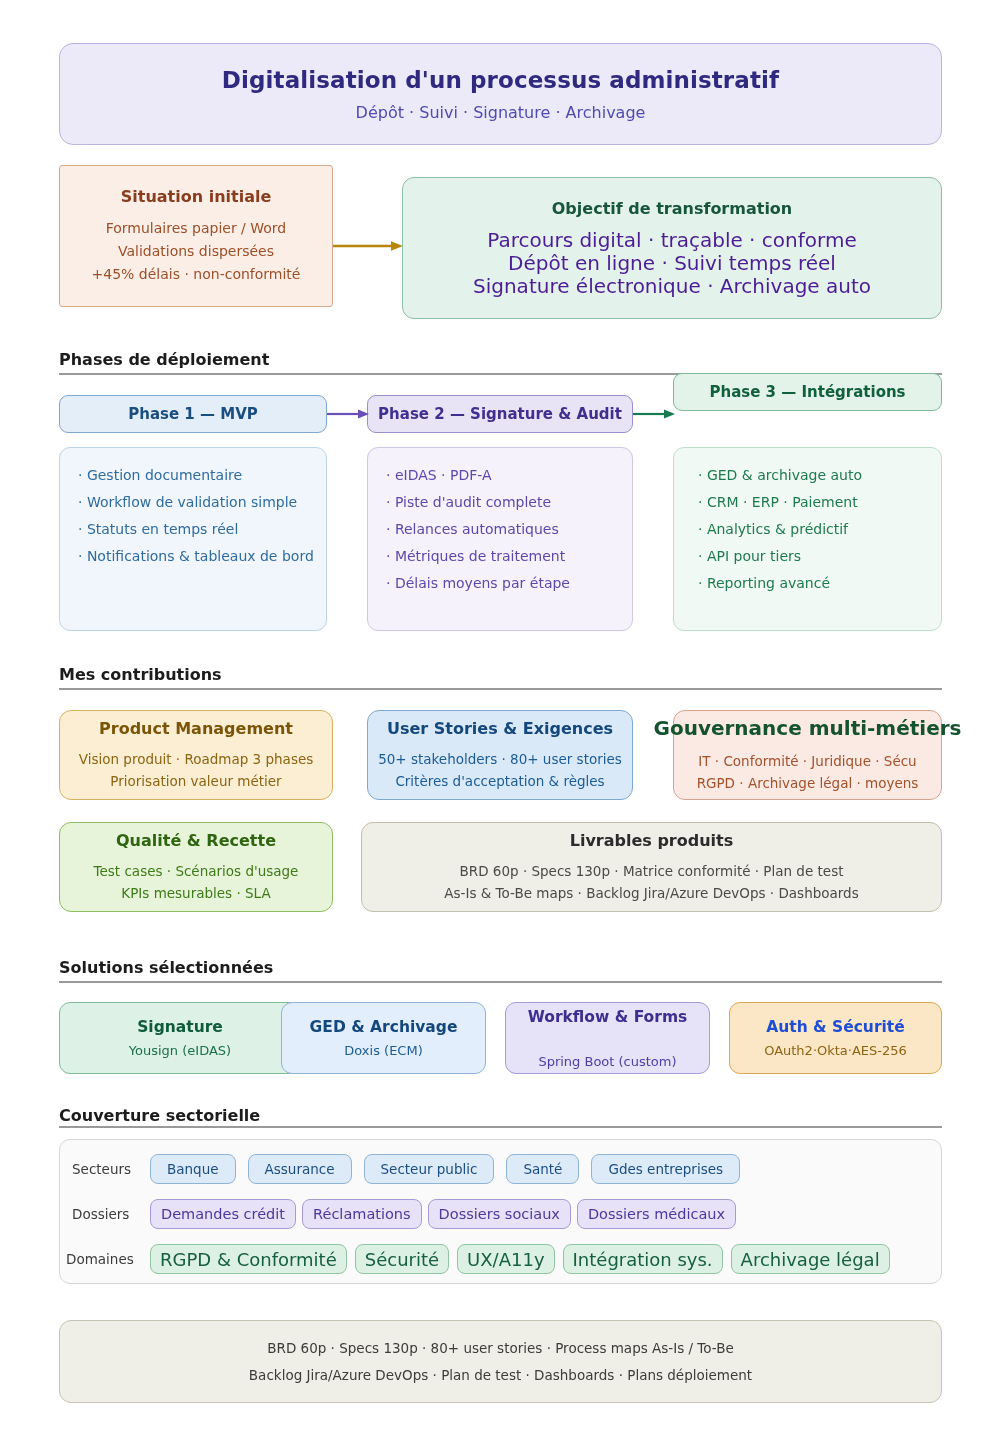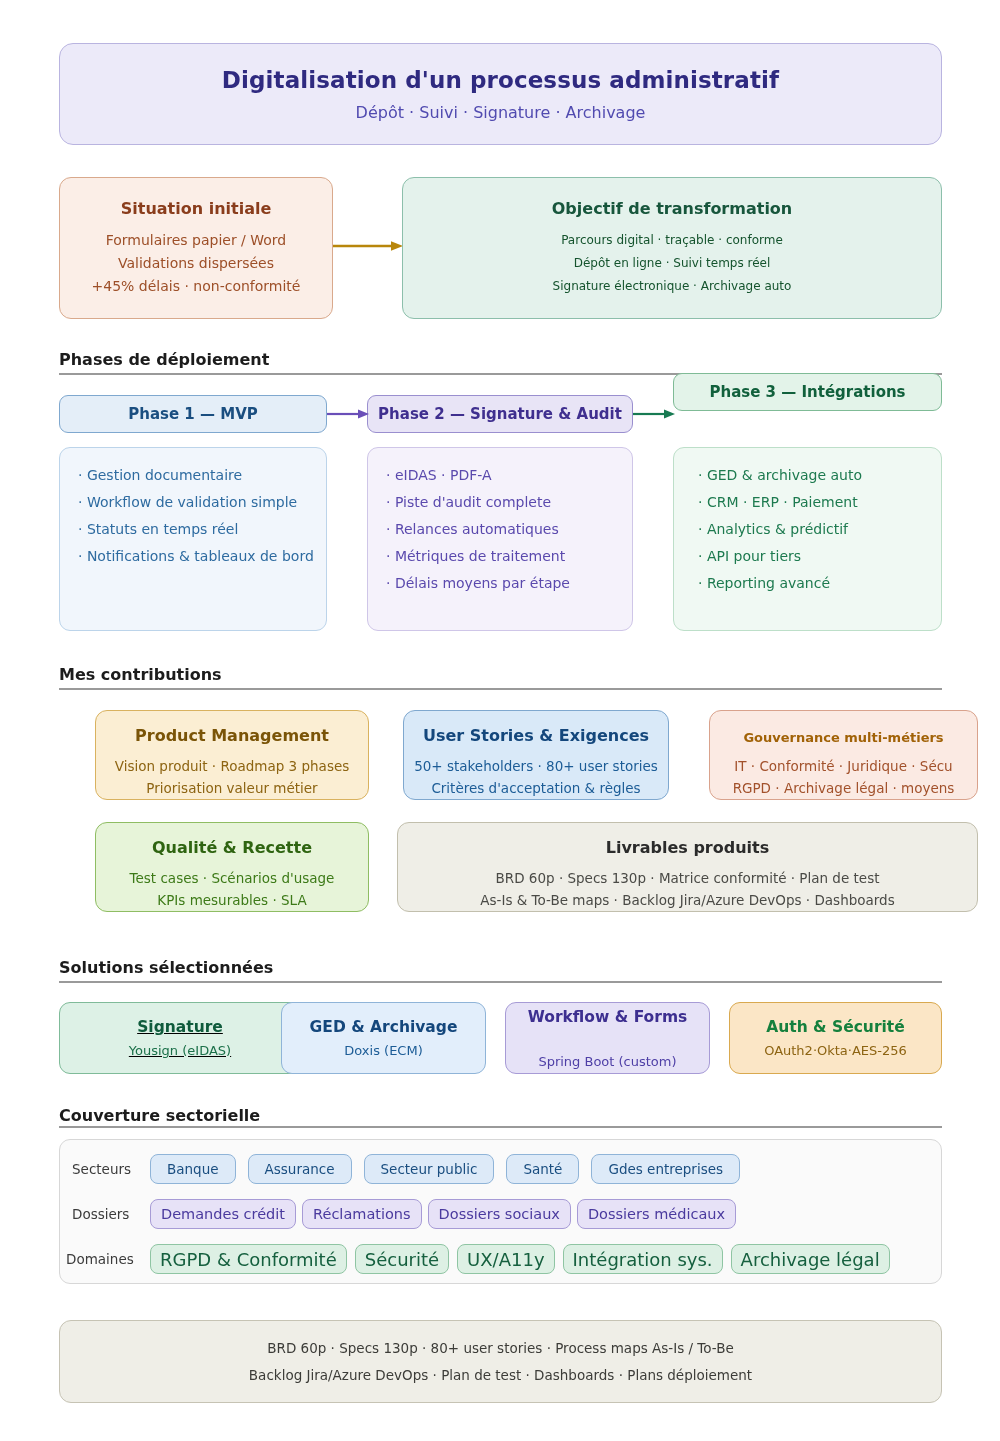--- a/index.html
+++ b/index.html
@@ -37,25 +37,25 @@
   }
   .hero-sub {
     margin-top: 10px;
     font-size: 16px;
     color: #514bb0;
   }
 
   
   .situation {
     position: absolute;
-    left: 59px; top: 177px;
+    left: 59px; top: 165px;
     width: 274px; height: 142px;
     background: #fbeee7;
     border: 1.2px solid #d9a98c;
-    border-radius: 12px;
+    border-radius: 3px;
     display: flex; flex-direction: column;
     align-items: center; justify-content: center;
   }
   .situation .bx-title {
     font-size: 16px; font-weight: bold; color: #8a3d1c;
     margin-bottom: 11px;
   }
   .situation .bx-line { font-size: 14px; color: #9d4f28; line-height: 23px; }
 
   .objectif {
@@ -65,21 +65,21 @@
     background: #e4f2ec;
     border: 1.2px solid #8cbfab;
     border-radius: 12px;
     display: flex; flex-direction: column;
     align-items: center; justify-content: center;
   }
   .objectif .bx-title {
     font-size: 16px; font-weight: bold; color: #17563c;
     margin-bottom: 11px;
   }
-  .objectif .bx-line { font-size: 12px; color: #14532d; line-height: 23px; }
+  .objectif .bx-line { font-size: 20px; color: #4c1d95; line-height: 23px; }
 
   .arrow-transform {
     position: absolute;
     left: 333px; top: 240px;
     width: 70px; height: 12px;
   }
 
   
   .sec {
     position: absolute;
@@ -138,36 +138,36 @@
 
   .phase-arrow { position:absolute; height: 12px; }
   .pa1 { left: 327px; top: 408px; width: 42px; }
   .pa2 { left: 633px; top: 408px; width: 42px; }
 
   
   .card {
     position: absolute;
     border-radius: 12px;
     display: flex; flex-direction: column;
-    align-items: center; justify-content: flex-end; margin-left: 36px;
+    align-items: center; justify-content: center;
   }
   .card .c-title { font-weight: bold; font-size: 16px; margin-bottom: 10px; white-space: nowrap; }
   .card .c-line { font-size: 13.5px; line-height: 22px; white-space: nowrap; }
 
   .c-pm   { left: 59px;  top: 710px; width: 274px; height: 90px;
             background:#fbeed3; border:1.2px solid #d9b25f; }
   .c-pm .c-title { color:#7a5407; } .c-pm .c-line { color:#8d6412; }
 
   .c-us   { left: 367px; top: 710px; width: 266px; height: 90px;
             background:#d9e9f8; border:1.2px solid #7fa8cf; }
   .c-us .c-title { color:#14477c; } .c-us .c-line { color:#1c5c96; }
 
   .c-gov  { left: 673px; top: 710px; width: 269px; height: 90px;
             background:#fbeae3; border:1.2px solid #d9a28c; }
-  .c-gov .c-title { color:#a16207; font-size:13px; } .c-gov .c-line { color:#a2512b; }
+  .c-gov .c-title { color:#14532d; font-size:20px; } .c-gov .c-line { color:#a2512b; }
 
   .c-qa   { left: 59px;  top: 822px; width: 274px; height: 90px;
             background:#e7f4d9; border:1.2px solid #8fbd63; }
   .c-qa .c-title { color:#2f6411; } .c-qa .c-line { color:#3d7a18; }
 
   .c-liv  { left: 361px; top: 822px; width: 581px; height: 90px;
             background:#efeee7; border:1.2px solid #c2bfad; }
   .c-liv .c-title { color:#2b2b2b; } .c-liv .c-line { color:#4a4a46; }
 
   
@@ -175,28 +175,28 @@
     position: absolute;
     top: 1002px;
     height: 72px;
     border-radius: 11px;
     display:flex; flex-direction: column;
     align-items:center; justify-content:center;
   }
   .sol .s-title { font-size: 15.5px; font-weight: bold; margin-bottom: 7px; white-space: nowrap; }
   .sol .s-sub { font-size: 13px; white-space: nowrap; }
 
-  .sol-1 { left: 59px;  width: 242px; background:#ddf1e6; border:1.2px solid #7fbb99;text-decoration:underline; }
+  .sol-1 { left: 59px;  width: 242px; background:#ddf1e6; border:1.2px solid #7fbb99; }
   .sol-1 .s-title{color:#0f5b3c;} .sol-1 .s-sub{color:#1b7049;}
   .sol-2 { left: 281px; width: 205px; background:#e2eefb; border:1.2px solid #8fb4d8; }
   .sol-2 .s-title{color:#14477c;} .sol-2 .s-sub{color:#1c5c96;}
   .sol-3 { left: 505px; width: 205px; background:#e6e2f7; border:1.2px solid #a79bd6;gap:21px; }
   .sol-3 .s-title{color:#3d2f90;} .sol-3 .s-sub{color:#4e3fa6;}
   .sol-4 { left: 729px; width: 213px; background:#fbe6c6; border:1.2px solid #d9a94f; }
-  .sol-4 .s-title{color:#15803d;} .sol-4 .s-sub{color:#8d6412;}
+  .sol-4 .s-title{color:#1d4ed8;} .sol-4 .s-sub{color:#8d6412;}
 
   
   .cov-box {
     position: absolute;
     left: 59px; top: 1139px;
     width: 883px; height: 145px;
     background: #fafafa;
     border: 1.2px solid #d7d7d7;
     border-radius: 11px;
   }

